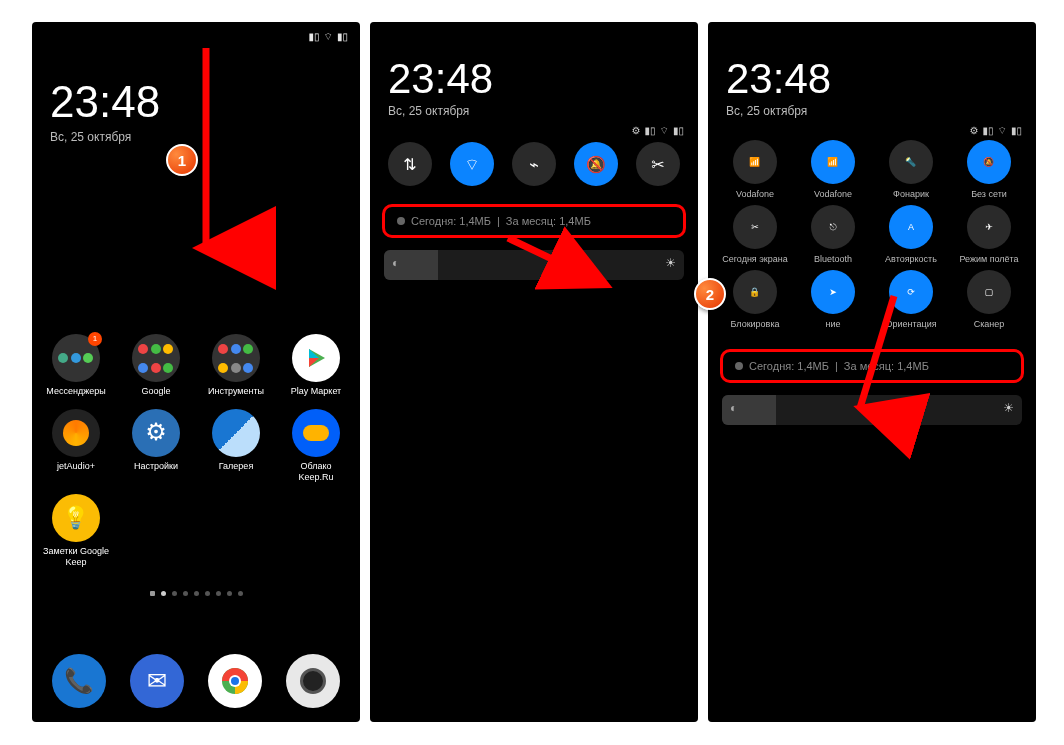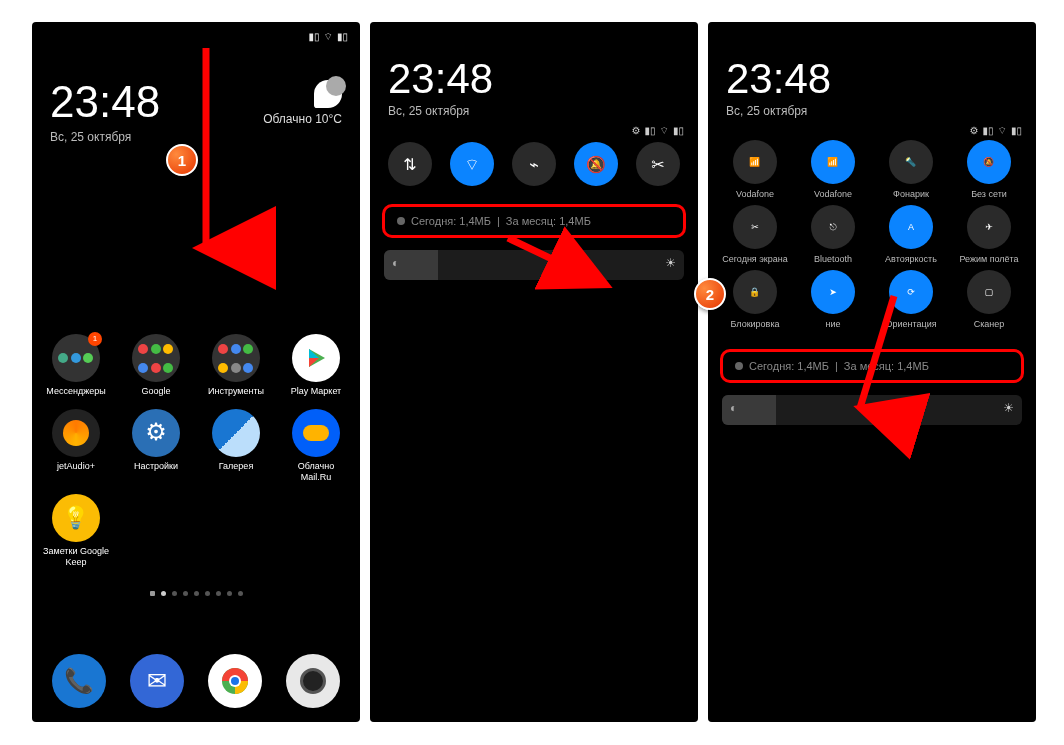--- a/index.html
+++ b/index.html
@@ -56,24 +56,20 @@
   <div class="statusbar">
     <span class="stat-icon">▮▯</span>
     <span class="stat-icon">⌔</span>
     <span class="stat-icon">▮▯</span>
   </div>
   <div class="clock-area">
     <div>
       <div class="clock-big">23:48</div>
       <div class="date-small">Вс, 25 октября</div>
     </div>
-    <div class="weather">
-      <div class="weather-icon"></div>
-      <div><span>Облачно</span>&nbsp;<span>10°C</span></div>
-    </div>
   </div>
 
   <div class="app-grid">
     <div class="app"><div class="app-ic folder">
           <div class="mini" style="background:#4a8"></div>
           <div class="mini" style="background:#39d"></div>
           <div class="mini" style="background:#5c5"></div>
           <div class="badge">1</div>
         </div><span>Мессенджеры</span></div>
     <div class="app"><div class="app-ic folder">
@@ -101,21 +97,21 @@
           </svg>
         </div><span>Play Маркет</span></div>
     <div class="app"><div class="app-ic" style="background:#222">
           <div style="width:26px;height:26px;border-radius:50%;background:conic-gradient(#ff7a00,#ffb300,#ff7a00)"></div>
         </div><span>jetAudio+</span></div>
     <div class="app"><div class="app-ic" style="background:#2a6fb5;color:#fff;font-size:24px">⚙</div><span>Настройки</span></div>
     <div class="app"><div class="app-ic" style="background:linear-gradient(135deg,#1976d2 50%,#bbdefb 50%)"></div><span>Галерея</span></div>
 
     <div class="app"><div class="app-ic" style="background:#005ff9">
           <div style="width:26px;height:16px;border-radius:10px;background:#ffb300"></div>
-        </div><span>Облачно Mail.Ru</span></div>
+        </div><span>Облако Keep.Ru</span></div>
     <div class="app"><div class="app-ic" style="background:#fbbc04;color:#fff;font-size:22px">💡</div><span>Заметки Google Keep</span></div>
   </div>
 
   <div class="dots">
     <span class="dot square"></span><span class="dot" style="background:#ccc"></span><span class="dot"></span><span class="dot"></span><span class="dot"></span><span class="dot"></span><span class="dot"></span><span class="dot"></span><span class="dot"></span>
   </div>
 
   <div class="dock">
     <div class="app-ic" style="background:#1976d2;color:#fff;font-size:24px">📞</div>
     <div class="app-ic" style="background:#3367d6;color:#fff;font-size:24px">✉</div>

